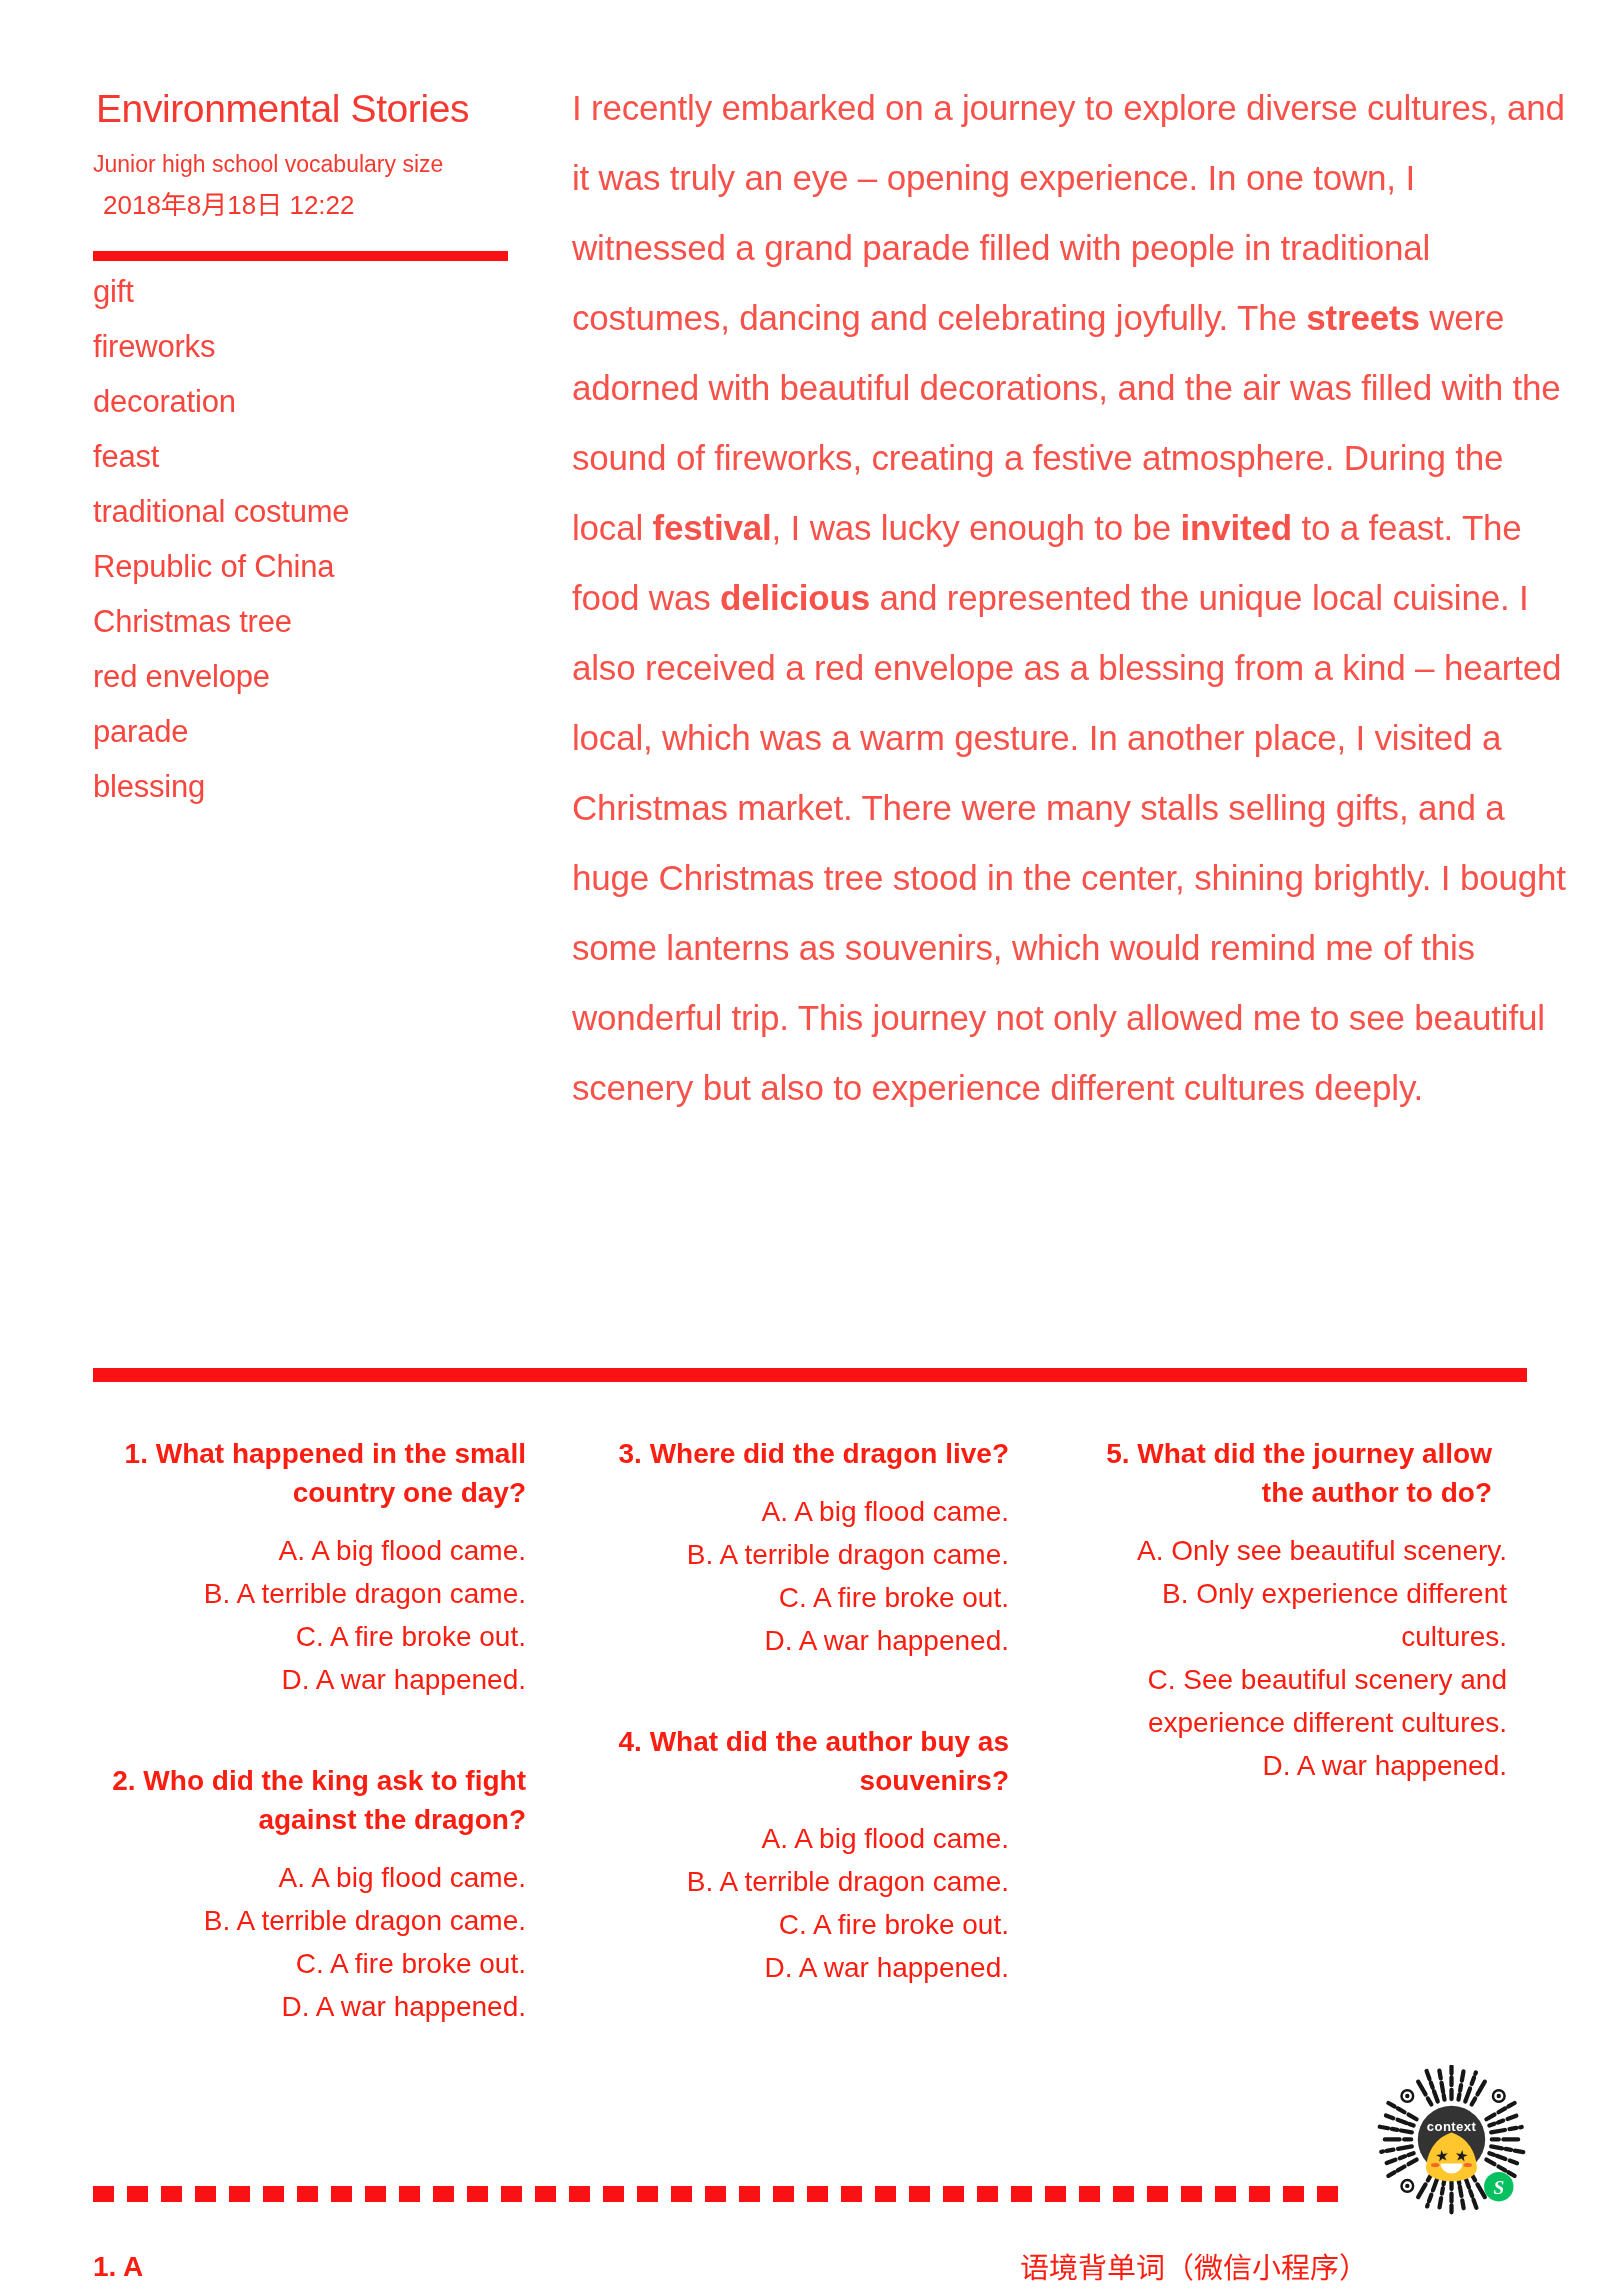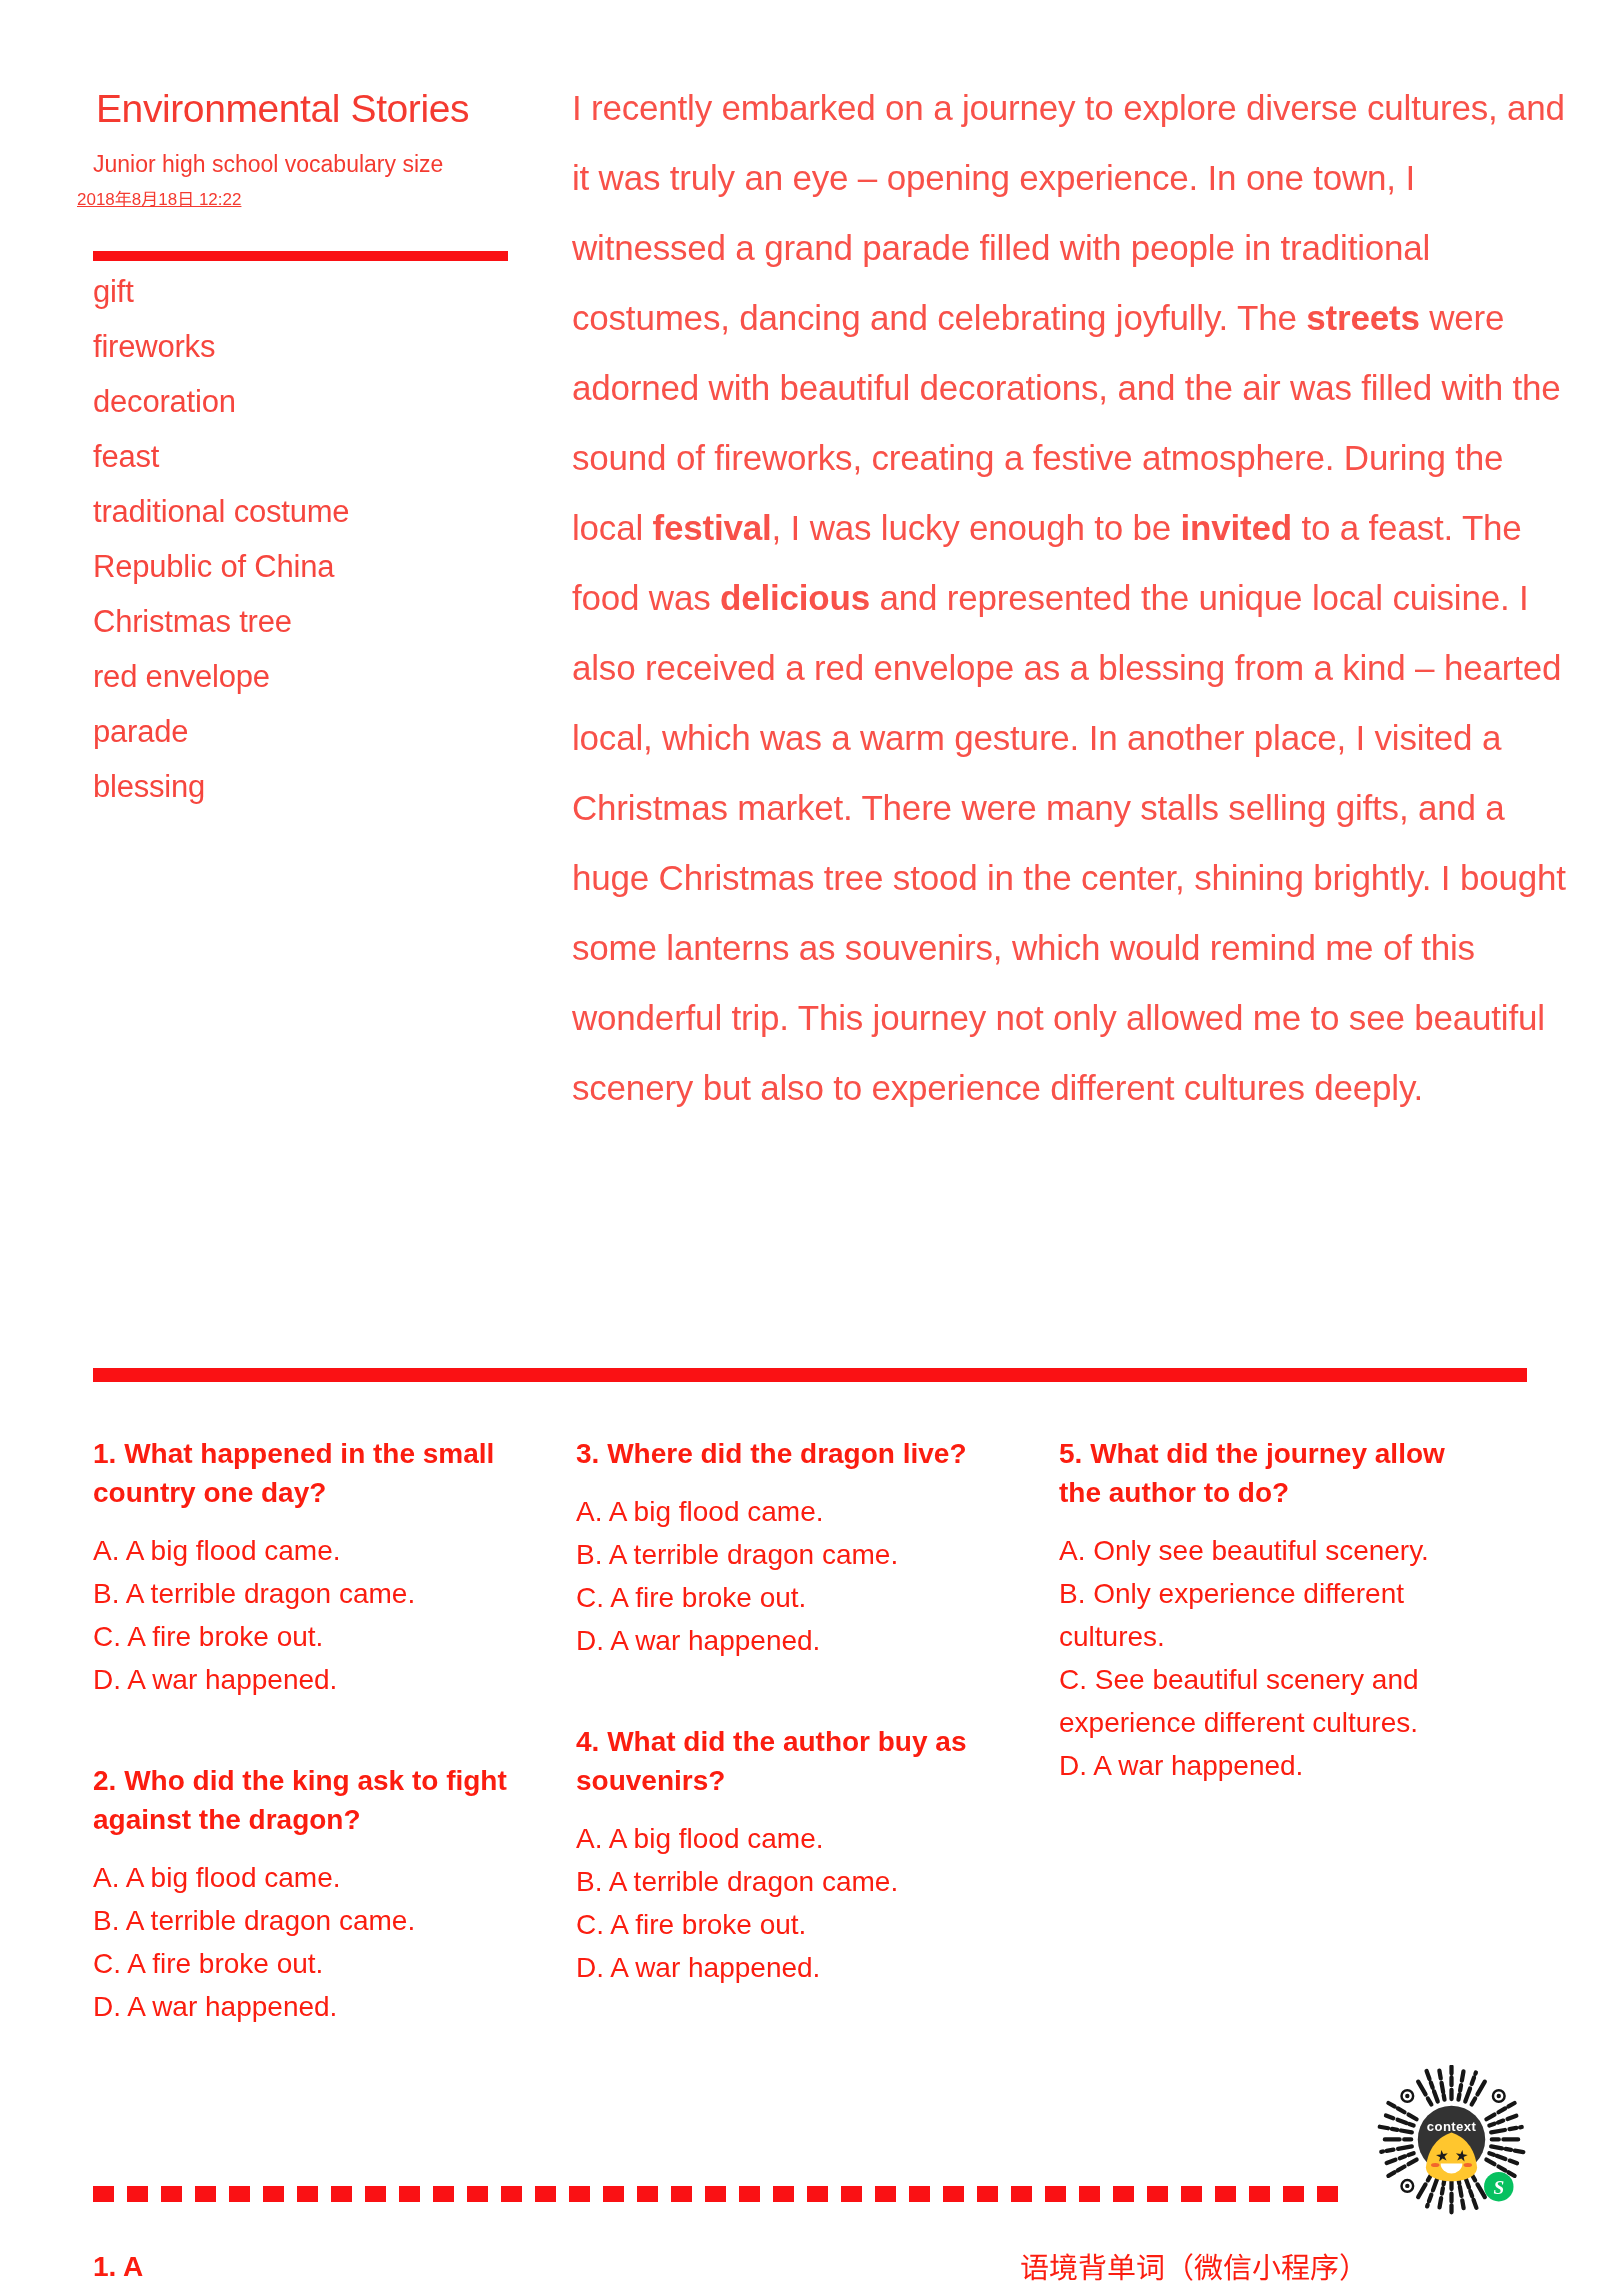--- a/index.html
+++ b/index.html
@@ -24,22 +24,22 @@
   .title{
     position:absolute;left:96px;top:87px;
     font-size:39px;line-height:1.15;letter-spacing:-0.4px;
     color:var(--header_red);font-weight:400;white-space:nowrap;
   }
   .subtitle{
     position:absolute;left:93px;top:151px;
     font-size:23px;line-height:1.2;color:var(--header_red);white-space:nowrap;
   }
   .datetime{
-    position:absolute;left:77px;top:190px;
-    font-size:17px;line-height:1.2;color:var(--header_red);white-space:nowrap;text-decoration:underline;
+    position:absolute;left:103px;top:190px;
+    font-size:26px;line-height:1.2;color:var(--header_red);white-space:nowrap;
   }
   .bar-top{
     position:absolute;left:93px;top:251px;width:415px;height:10px;
     background:var(--bar_red);
   }
   .word-list{
     position:absolute;left:93px;top:264px;
     font-size:31px;line-height:55px;color:var(--list_red);
     letter-spacing:-0.2px;
   }
@@ -50,20 +50,21 @@
   }
   .passage b{font-weight:700;}
   .bar-mid{
     position:absolute;left:93px;top:1368px;width:1434px;height:14px;
     background:var(--bar_red);
   }
   .questions{
     position:absolute;left:93px;top:1434px;
     display:grid;grid-template-columns:433px 433px 448px;column-gap:50px;
     color:var(--question_red);
+    text-align:right;
   }
   .q-block{margin-bottom:60px;}
   .q-prompt{
     font-weight:700;font-size:28px;line-height:39px;
     max-width:433px;margin-bottom:17px;
   }
   .q-option{font-size:28px;line-height:43px;}
   .dashed-divider{
     position:absolute;left:93px;top:2186px;width:1252px;height:15.5px;
     background:repeating-linear-gradient(90deg,var(--bar_red) 0 21px,transparent 21px 34px);

